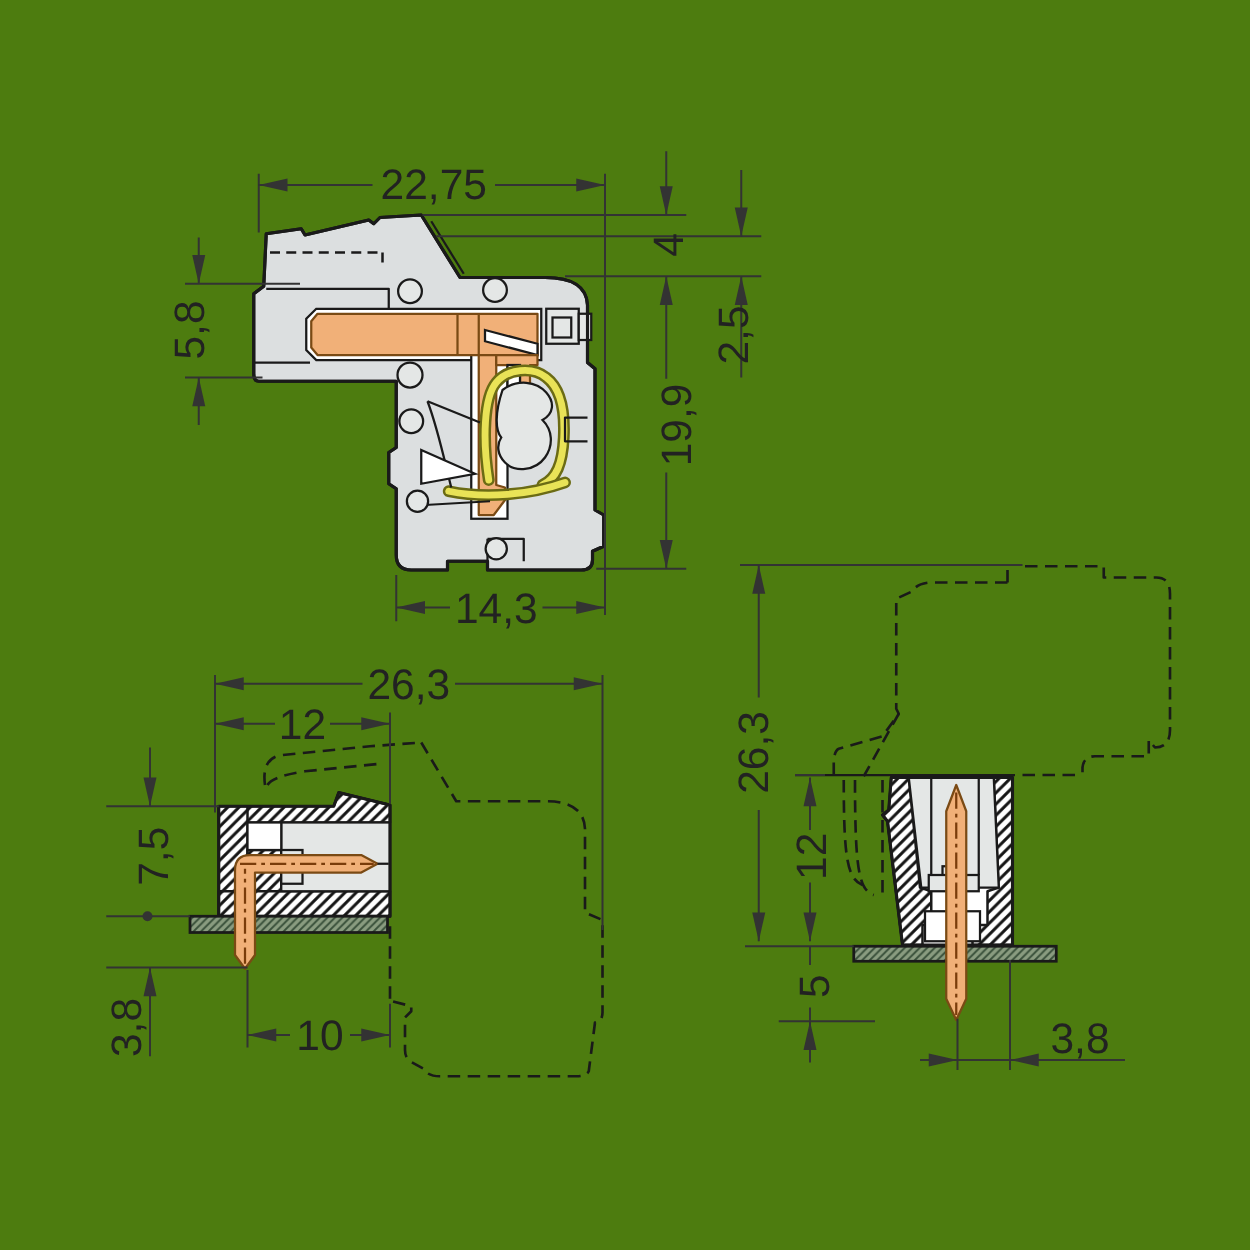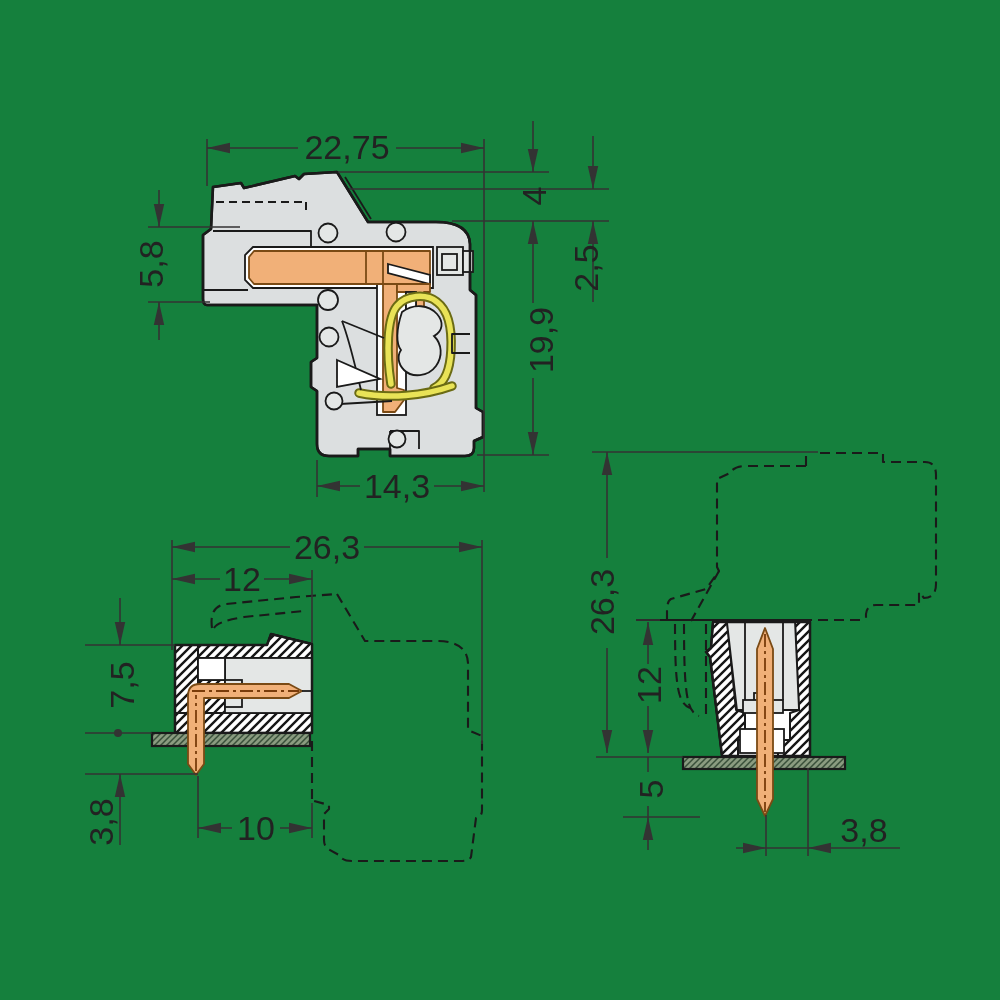--- a/index.html
+++ b/index.html
@@ -1,16 +1,16 @@
 <!DOCTYPE html>
 <html style="--housing: #dcdfe0; --interior: #e4e7e6; --outline: #1a1a1a; --copper: #f1b078; --copper-edge: #7a4a14; --copper-core: #7a3c0a; --spring: #e9e357; --spring-edge: #6b6b14; --dim: #333333;"><head>
 <meta charset="utf-8">
 <style>
   html,body{margin:0;padding:0;background:#ffffff;}
-  .page{width:1000px;height:1000px;background:#15803d;position:relative;overflow:hidden;}
+  .page{width:1000px;height:1000px;background:#4d7c0f;position:relative;overflow:hidden;}
   svg{display:block;}
   text{font-family:"Liberation Sans",sans-serif;}
   .dimtxt{font-size:34px;fill:#222;text-anchor:middle;}
   .body{fill:var(--housing);stroke:var(--outline);stroke-width:2.5;stroke-linejoin:round;}
   .outl{fill:none;stroke:var(--outline);stroke-width:2.5;stroke-linejoin:round;}
   .ln{fill:none;stroke:var(--outline);stroke-width:1.8;stroke-linejoin:round;}
   .white{fill:#ffffff;stroke:var(--outline);stroke-width:1.8;}
   .gray{fill:var(--interior);stroke:var(--outline);stroke-width:1.8;}
   .dim{fill:none;stroke:var(--dim);stroke-width:1.6;}
   .arr{fill:var(--dim);stroke:none;}

